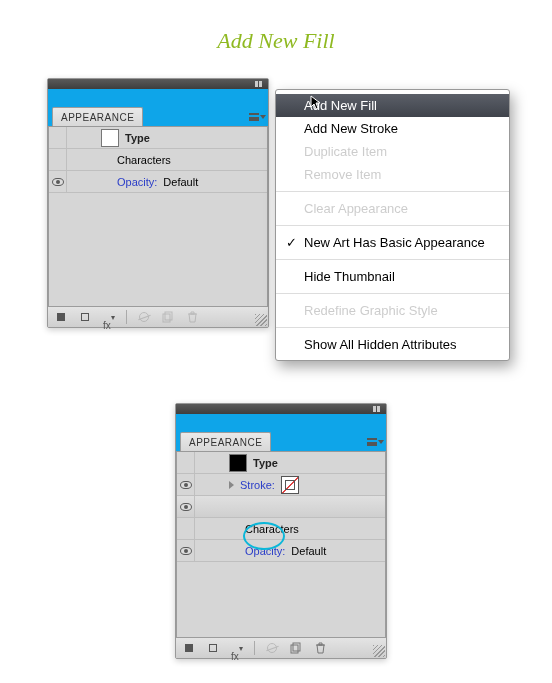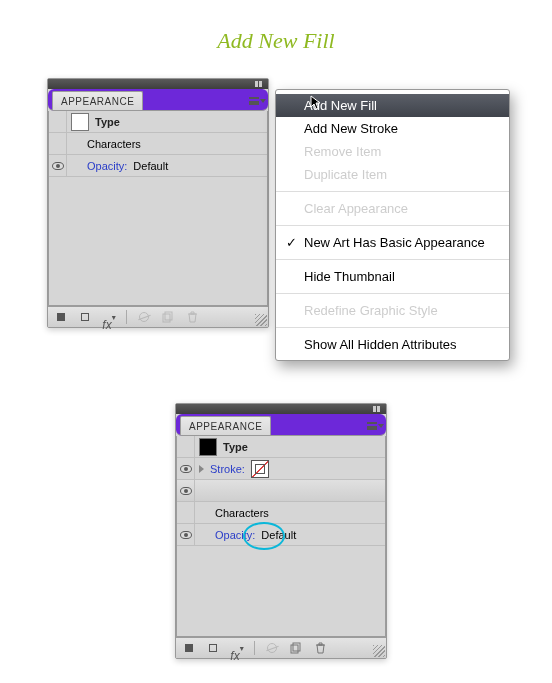--- a/index.html
+++ b/index.html
@@ -9,29 +9,29 @@
 
   
   .panel { background: #d6d6d6; border: 1px solid #999; border-radius: 2px; box-shadow: 0 2px 6px rgba(0,0,0,0.2); position: absolute; }
   .panel1 { left: 47px; top: 78px; width: 222px; height: 250px; }
   .panel2 { left: 175px; top: 403px; width: 212px; height: 256px; }
 
   .panel-top { height: 10px; background: linear-gradient(#5a5a5a, #3e3e3e); display: flex; align-items: center; justify-content: flex-end; padding: 0 5px; }
   .collapse-icon { width: 8px; height: 6px; display: flex; gap: 1px; }
   .collapse-icon span { width: 3px; height: 6px; background: #ccc; }
 
-  .tab-row { display: flex; background: #6d28d9; border-bottom: 1px solid #999; align-items: flex-end; height: 22px; border-radius: 6px; }
+  .tab-row { display: flex; background: #0ea5e9; border-bottom: 1px solid #999; align-items: flex-end; height: 38px; }
   .tab { background: linear-gradient(#e9e9e9,#d8d8d8); border: 1px solid #9c9c9c; border-bottom: none; padding: 4px 8px 3px; font-size: 10px; letter-spacing: .5px; color: #333; margin-left: 4px; border-radius: 2px 2px 0 0; }
   .flyout-btn { margin-left: auto; width: 18px; height: 18px; display: flex; align-items: center; justify-content: center; margin-right: 2px; }
   .flyout-lines { width: 10px; height: 8px; border-top: 2px solid #555; border-bottom: 2px solid #555; position: relative; }
   .flyout-lines:after { content:""; position:absolute; top:2px; left:0; width:10px; border-top:2px solid #555; }
   .flyout-arrow { width:0; height:0; border-top:4px solid #555; border-left:3px solid transparent; border-right:3px solid transparent; margin-left:1px; }
 
   .panel-body { background: #d6d6d6; border: 1px solid #9c9c9c; border-top: none; height: calc(100% - 32px - 21px); overflow: hidden; }
-  .row { display: flex; align-items: center; height: 22px; border-bottom: 1px solid #bfbfbf; }
+  .row { display: flex; align-items: center; height: 22px; border-bottom: 1px solid #bfbfbf; gap: 30px; }
   .row.selected { background: linear-gradient(#e0e0e0,#cfcfcf); }
   .vis-col { width: 18px; height: 100%; display: flex; align-items: center; justify-content: center; border-right: 1px solid #bfbfbf; }
   .eye { width: 12px; height: 8px; border: 1px solid #5a5a5a; border-radius: 50%/60%; position: relative; background: #dcdcdc; }
   .eye:after { content:""; position:absolute; top:1px; left:3px; width:4px; height:4px; background:#5a5a5a; border-radius:50%; }
   .row-content { display: flex; align-items: center; padding-left: 4px; gap: 6px; flex: 1; }
   .swatch { width: 18px; height: 18px; border: 1px solid #777; background: #fff; }
   .swatch.black { background: #000; }
   .row-label { font-weight: bold; font-size: 11px; color: #222; }
   .link-text { color: #2a3dc8; font-size: 11px; }
   .indent { margin-left: 16px; }
@@ -44,21 +44,21 @@
   .fill-swatch { width: 24px; height: 18px; background: #000; border: 1px solid #555; }
   .fill-dd { width: 12px; height: 18px; background: linear-gradient(#ececec,#cfcfcf); border: 1px solid #555; border-left: none; display: flex; align-items: center; justify-content: center; }
   .dd-arrow { width:0; height:0; border-top:4px solid #2a3dc8; border-left:3px solid transparent; border-right:3px solid transparent; }
 
   .circle-annot { position: absolute; border: 2px solid #0bb7d9; border-radius: 50%; width: 42px; height: 28px; pointer-events: none; }
 
   .panel-footer { height: 21px; background: linear-gradient(#e4e4e4,#cfcfcf); border-top: 1px solid #9c9c9c; display: flex; align-items: center; padding: 0 6px; gap: 10px; position: absolute; bottom: 0; left: 0; right: 0;}
   .ft-icon { width: 14px; height: 14px; display: flex; align-items: center; justify-content: center; color: #555; }
   .foot-sq-fill { width:8px; height:8px; background:#555; }
   .foot-sq-empty { width:8px; height:8px; border:1px solid #555; }
-  .fx { font-style: italic; font-size: 12px; color:#555;margin-top:16px; }
+  .fx { font-size: 10px; color:#555;margin-top:16px; }
   .sep { width:1px; height:14px; background:#aaa; }
   .clear-icon { width:10px; height:10px; border:1px solid #999; border-radius:50%; position:relative; }
   .clear-icon:after{content:""; position:absolute; top:4px; left:-2px; width:13px; border-top:1px solid #999; transform:rotate(-20deg);}
   .disabled { opacity: .5; }
   .resizegrip { position:absolute; right:1px; bottom:1px; width:12px; height:12px; background: repeating-linear-gradient(135deg,#999 0,#999 1px,transparent 1px,transparent 3px); }
 
   
   .flyout-menu { position: absolute; left: 275px; top: 89px; width: 235px; background: #fff; border: 1px solid #999; border-radius: 3px; box-shadow: 3px 6px 14px rgba(0,0,0,0.35); padding: 4px 0; }
   .menu-item { padding: 4px 18px 4px 28px; font-size: 13px; color: #000; position: relative; }
   .menu-item.highlighted { background: linear-gradient(#5b5f68,#3f434b); color: #fff; }
@@ -138,22 +138,22 @@
           <path d="M2 3h7l-1 8H3z M1 3h9 M4 1h3v2H4z" fill="none" stroke="#999"></path>
         </svg>
     </div>
     <div class="resizegrip"></div>
   </div>
 </div>
 
 <div class="flyout-menu">
   <div class="menu-item highlighted">Add New Fill</div>
   <div class="menu-item">Add New Stroke</div>
+  <div class="menu-item disabled">Duplicate Item</div>
   <div class="menu-item disabled">Remove Item</div>
-  <div class="menu-item disabled">Duplicate Item</div>
   <div class="menu-sep"></div>
   <div class="menu-item disabled">Clear Appearance</div>
   <div class="menu-sep"></div>
   <div class="menu-item"><span class="checkmark">✓</span><span>New Art Has Basic Appearance</span></div>
   <div class="menu-sep"></div>
   <div class="menu-item">Hide Thumbnail</div>
   <div class="menu-sep"></div>
   <div class="menu-item disabled">Redefine Graphic Style</div>
   <div class="menu-sep"></div>
   <div class="menu-item">Show All Hidden Attributes</div>

